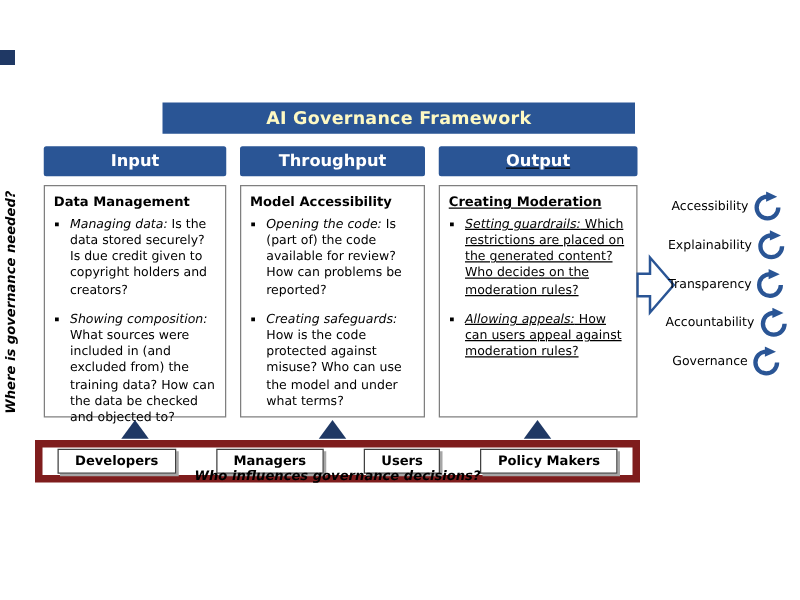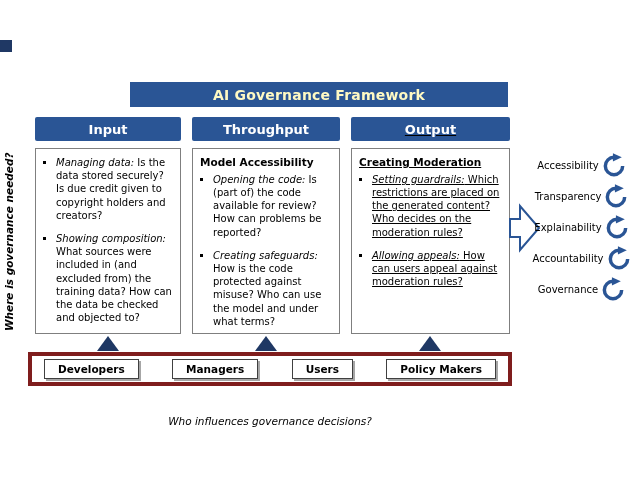--- a/index.html
+++ b/index.html
@@ -42,30 +42,30 @@
   .col-box li + li{margin-top:10px;}
   .lead{font-style:italic;}
   .tri{
     position:absolute;top:336px;width:0;height:0;
     border-left:11px solid transparent;border-right:11px solid transparent;
     border-bottom:15px solid var(--dark-navy);
   }
   .tri-0{left:97px;} .tri-1{left:255px;} .tri-2{left:419px;}
   .stake-bar{
     position:absolute;left:28px;top:352px;width:484px;height:34px;box-sizing:border-box;
-    border:4px solid #7f1d1d;background:#fff;
+    border:6px solid #7f1d1d;background:#fff;
     display:flex;align-items:center;justify-content:space-between;padding:0 12px;text-align:right;
   }
   .stake-box{
     background:#fff;border:1.5px solid #404040;box-shadow:2px 2px 0 #a6a6a6;
     padding:3px 13px;font-weight:bold;font-size:10.5px;white-space:nowrap;
   }
   .bottom-caption{
-    position:absolute;left:28px;top:415px;width:484px;text-align:center;
-    font-weight:normal;font-style:italic;font-size:10.5px;
+    position:absolute;left:28px;top:375px;width:484px;text-align:center;
+    font-weight:bold;font-style:italic;font-size:10.5px;
   }
   .flow-arrow{position:absolute;left:509px;top:202px;}
   .flow-arrow polygon{fill:#fff;stroke:var(--primary-blue);stroke-width:2;stroke-linejoin:miter;}
   .principles{position:absolute;left:528px;top:150px;width:108px;}
   .principle-row{display:flex;align-items:center;justify-content:center;gap:2px;height:31px;}
   .p-label{font-size:10px;text-align:right;white-space:nowrap;}
   .cycle{flex:0 0 auto;}
   .cycle path{fill:none;stroke:var(--primary-blue);stroke-width:3.2;}
   .cycle polygon{fill:var(--primary-blue);}
 </style>
@@ -76,20 +76,21 @@
 
   <div class="corner-mark"></div>
 
   <div class="title-bar">AI Governance Framework</div>
 
   <div class="left-label">Where is governance needed?</div>
 
   <div class="col col-0">
     <div class="col-header">Input</div>
     <div class="col-box">
+      <div class="box-title">Data Management</div>
       <ul>
         <li><span class="lead">Managing data:</span><span> Is the data stored securely? Is due credit given to copyright holders and creators?</span></li>
         <li><span class="lead">Showing composition:</span><span> What sources were included in (and excluded from) the training data? How can the data be checked and objected to?</span></li>
       </ul>
     </div>
   </div>
 
   <div class="col col-1">
     <div class="col-header">Throughput</div>
     <div class="col-box">
@@ -131,28 +132,28 @@
 
   <div class="principles">
     <div class="principle-row">
       <span class="p-label">Accessibility</span>
       <svg class="cycle" viewBox="0 0 24 24" width="26" height="26">
           <path d="M20 12 A8 8 0 1 1 12 4"></path>
           <polygon points="11,0.2 19.2,4 11,7.8"></polygon>
         </svg>
     </div>
     <div class="principle-row">
-      <span class="p-label">Transparency</span>
+      <span class="p-label">Explainability</span>
       <svg class="cycle" viewBox="0 0 24 24" width="26" height="26">
           <path d="M20 12 A8 8 0 1 1 12 4"></path>
           <polygon points="11,0.2 19.2,4 11,7.8"></polygon>
         </svg>
     </div>
     <div class="principle-row">
-      <span class="p-label">Explainability</span>
+      <span class="p-label">Transparency</span>
       <svg class="cycle" viewBox="0 0 24 24" width="26" height="26">
           <path d="M20 12 A8 8 0 1 1 12 4"></path>
           <polygon points="11,0.2 19.2,4 11,7.8"></polygon>
         </svg>
     </div>
     <div class="principle-row">
       <span class="p-label">Accountability</span>
       <svg class="cycle" viewBox="0 0 24 24" width="26" height="26">
           <path d="M20 12 A8 8 0 1 1 12 4"></path>
           <polygon points="11,0.2 19.2,4 11,7.8"></polygon>

